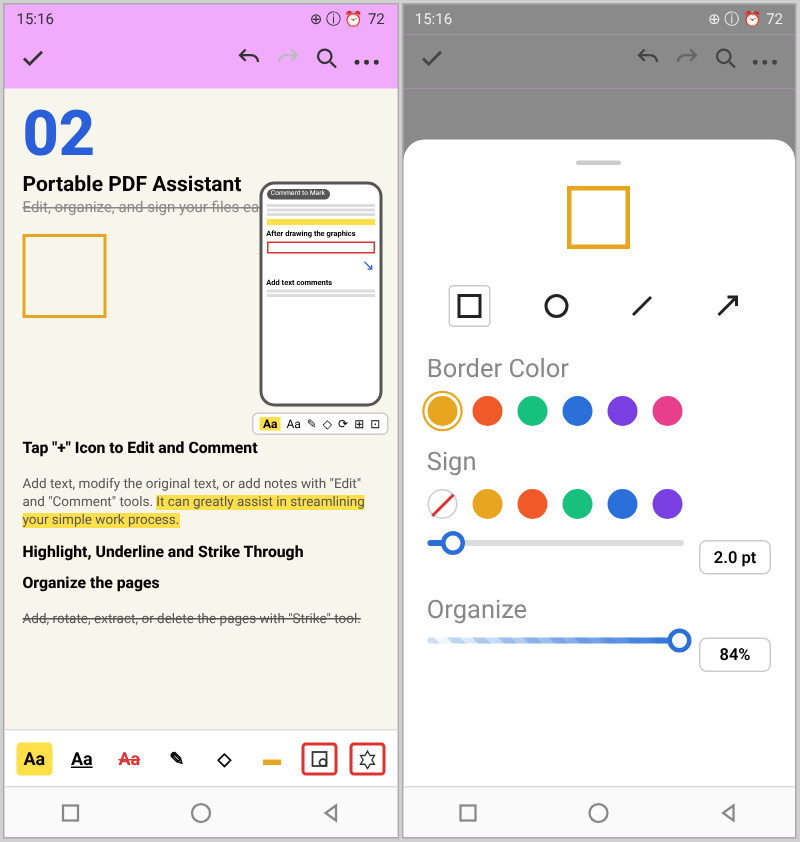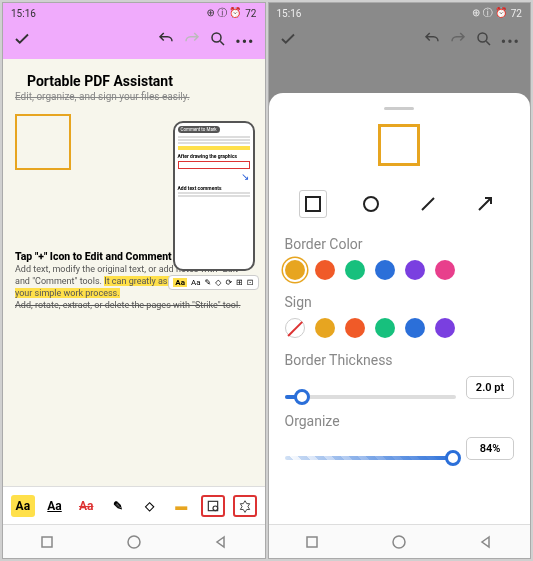--- a/index.html
+++ b/index.html
@@ -7,56 +7,56 @@
 .wrap { display: flex; width: 529px; height: 557px; gap: 2px; }
 .phone { flex: 1; background: #f0abfc; display: flex; flex-direction: column; border: 1px solid #aaa; position: relative; }
 .status { height: 20px; display: flex; justify-content: space-between; align-items: center; padding: 0 8px; font-size: 10px; color: #333; }
 .status .right { display: flex; gap: 3px; align-items: center; }
 .toolbar { height: 36px; display: flex; align-items: center; padding: 0 10px; gap: 8px; }
 .toolbar .sp { flex: 1; }
 .toolbar svg { width: 18px; height: 18px; }
 .toolbar .dots { font-size: 16px; letter-spacing: 1px; color: #333; }
 .left .body { flex: 1; background: #f7f6ec; padding: 10px 12px; overflow: hidden; position: relative; }
 .big02 { font-size: 42px; font-weight: 800; color: #2b5fd9; line-height: 1; }
-.h1 { font-size: 14px; font-weight: 700; margin-top: 4px; margin-left: 12px; }
+.h1 { font-size: 14px; font-weight: 700; margin-top: 4px; }
 .sub { font-size: 10px; color: #888; text-decoration: line-through; margin-top: 2px; }
 .sq { width: 56px; height: 56px; border: 2px solid #e7a520; margin-top: 12px; }
 .mock { position: absolute; right: 10px; top: 62px; width: 82px; height: 150px; border: 2px solid #555; border-radius: 10px; background: #fff; font-size: 5px; padding: 3px; overflow: hidden; }
 .mock .tab { background: #555; color: #fff; border-radius: 6px; padding: 1px 3px; font-size: 4.5px; display: inline-block; margin-bottom: 2px; }
 .mock .sec { font-size: 5px; font-weight: 700; margin-top: 3px; }
 .mock .ln { height: 2px; background: #ddd; margin: 1px 0; }
 .mock .red { border: 1px solid #d33; height: 8px; margin: 2px 0; }
 .mock .arrow { color: #2b5fd9; font-size: 10px; text-align: right; }
 .ctxbar { position: absolute; right: 6px; top: 216px; background: #fff; border: 1px solid #ccc; border-radius: 4px; padding: 2px 4px; font-size: 8px; display: flex; gap: 4px; align-items: center; }
 .ctxbar .aa { background: #ffe04a; padding: 0 2px; font-weight: 700; }
 .txt { font-size: 10px; margin-top: 80px; }
 .txt .hd { font-weight: 800; font-size: 10.5px; margin-top: 8px; }
-.txt p { color: #555; font-size: 9px; line-height: 1.35; margin-top: 0; }
+.txt p { color: #555; font-size: 9px; line-height: 1.35; margin-top: 12px; }
 .hl { background: #ffe04a; }
 .tools { height: 38px; background: #fff; display: flex; align-items: center; justify-content: space-around; padding: 0 4px; border-top: 1px solid #ddd; }
 .tools .t { width: 24px; height: 22px; display: flex; align-items: center; justify-content: center; font-size: 12px; font-weight: 700; }
 .tools .t.hl2 { background: #ffe04a; border-radius: 3px; }
 .tools .t.redbox { border: 2px solid #d33; border-radius: 3px; }
 .nav { height: 34px; display: flex; align-items: center; justify-content: space-around; border-top: 1px solid #ddd; background: #fafafa; }
 .nav svg { width: 14px; height: 14px; stroke: #888; fill: none; stroke-width: 1.5; }
 .right .toolbar, .right .status, .right .pbody { background: #8a8a8a; }
 .right .status { color: #eee; }
 .sheet { position: absolute; left: 0; right: 0; bottom: 34px; top: 90px; background: #fff; border-radius: 14px 14px 0 0; padding: 14px 16px; }
 .handle { width: 30px; height: 3px; background: #ccc; border-radius: 2px; margin: 0 auto 14px; }
 .preview { width: 42px; height: 42px; border: 3px solid #e7a520; margin: 0 auto 24px; }
 .shapes { display: flex; justify-content: space-around; margin-bottom: 18px; }
 .shapes .sh { width: 28px; height: 28px; display: flex; align-items: center; justify-content: center; }
 .shapes .sh.sel { border: 1px solid #ccc; border-radius: 3px; }
-.lbl { font-size: 14px; color: #888; margin-bottom: 8px; }
+.lbl { font-size: 17px; color: #888; margin-bottom: 8px; }
 .colors { display: flex; gap: 10px; margin-bottom: 14px; }
 .dot { width: 20px; height: 20px; border-radius: 50%; }
 .dot.sel { box-shadow: 0 0 0 2px #fff, 0 0 0 3.5px #e7a520; }
 .none { border: 1.5px solid #ccc; position: relative; }
 .none::after { content: ""; position: absolute; width: 20px; height: 1.5px; background: #d33; transform: rotate(-45deg); top: 9px; left: -1px; }
-.row { display: flex; align-items: flex-end; gap: 10px; margin-bottom: 14px; }
+.row { display: flex; align-items: flex-start; gap: 10px; margin-bottom: 14px; }
 .slider { flex: 1; height: 4px; background: #ddd; border-radius: 2px; position: relative; }
 .slider .fill { position: absolute; left: 0; top: 0; bottom: 0; background: #2b6fd9; border-radius: 2px; }
 .slider .knob { position: absolute; width: 16px; height: 16px; background: #fff; border: 3px solid #2b6fd9; border-radius: 50%; top: -6px; transform: translateX(-50%); }
 .chk { background: repeating-linear-gradient(45deg, #d0e0f5 0 6px, #fff 6px 12px); }
 .valbox { border: 1px solid #ccc; border-radius: 5px; padding: 4px 8px; font-size: 11px; font-weight: 600; min-width: 48px; text-align: center; }
 </style>
 </head>
 <body>
 
 <div class="wrap">
@@ -77,20 +77,21 @@
     <span><svg viewBox="0 0 24 24">
             <path d="M15 14l5-5-5-5M20 9H10a6 6 0 00-6 6" stroke="#bbb" stroke-width="2" fill="none"></path>
           </svg></span>
     <span><svg viewBox="0 0 24 24">
             <circle cx="10" cy="10" r="6" stroke="#333" stroke-width="2" fill="none"></circle>
             <path d="M15 15l5 5" stroke="#333" stroke-width="2"></path>
           </svg></span>
     <span class="dots">•••</span>
   </div>
   <div class="body">
+    <div class="big02">02</div>
     <div class="h1">Portable PDF Assistant</div>
     <div class="sub">Edit, organize, and sign your files easily.</div>
     <div class="sq"></div>
 
     <div class="mock">
       <div class="tab">Comment to Mark</div>
       <div class="ln"></div><div class="ln"></div><div class="ln"></div>
       <div style="height:4px;background:#ffe04a;margin:2px 0"></div>
       <div class="sec">After drawing the graphics</div>
       <div class="red"></div>
@@ -104,20 +105,22 @@
       <span>✎</span>
           <span>◇</span>
           <span>⟳</span>
           <span>⊞</span>
           <span>⊡</span>
     </div>
 
     <div class="txt">
       <div class="hd">Tap "+" Icon to Edit and Comment</div>
       <p><span>Add text, modify the original text, or add notes with "Edit" and "Comment" tools. </span><span class="hl">It can greatly assist in streamlining your simple work process.</span></p>
+      <div class="hd">Highlight, Underline and Strike Through</div>
+      <div class="hd">Organize the pages</div>
       <p style="text-decoration:line-through">Add, rotate, extract, or delete the pages with "Strike" tool.</p>
     </div>
   </div>
   <div class="tools">
     <div class="t hl2">Aa</div>
     <div class="t" style="text-decoration:underline">Aa</div>
     <div class="t" style="text-decoration:line-through;color:#d33">Aa</div>
     <div class="t">✎</div>
     <div class="t">◇</div>
     <div class="t" style="color:#e7a520">▬</div>
@@ -209,21 +212,20 @@
     <div class="lbl">Sign</div>
     <div class="colors">
       <div class="dot none"></div>
       <div class="dot" style="background:#e7a520"></div>
       <div class="dot" style="background:#f05a28"></div>
       <div class="dot" style="background:#17c07d"></div>
       <div class="dot" style="background:#2b6fd9"></div>
       <div class="dot" style="background:#7a3fe0"></div>
     </div>
 
-    <div class="lbl">Border Thickness</div>
     <div class="row">
       <div class="slider">
         <div class="fill" style="width:10%"></div>
         <div class="knob" style="left:10%"></div>
       </div>
       <div class="valbox">2.0 pt</div>
     </div>
 
     <div class="lbl">Organize</div>
     <div class="row">

